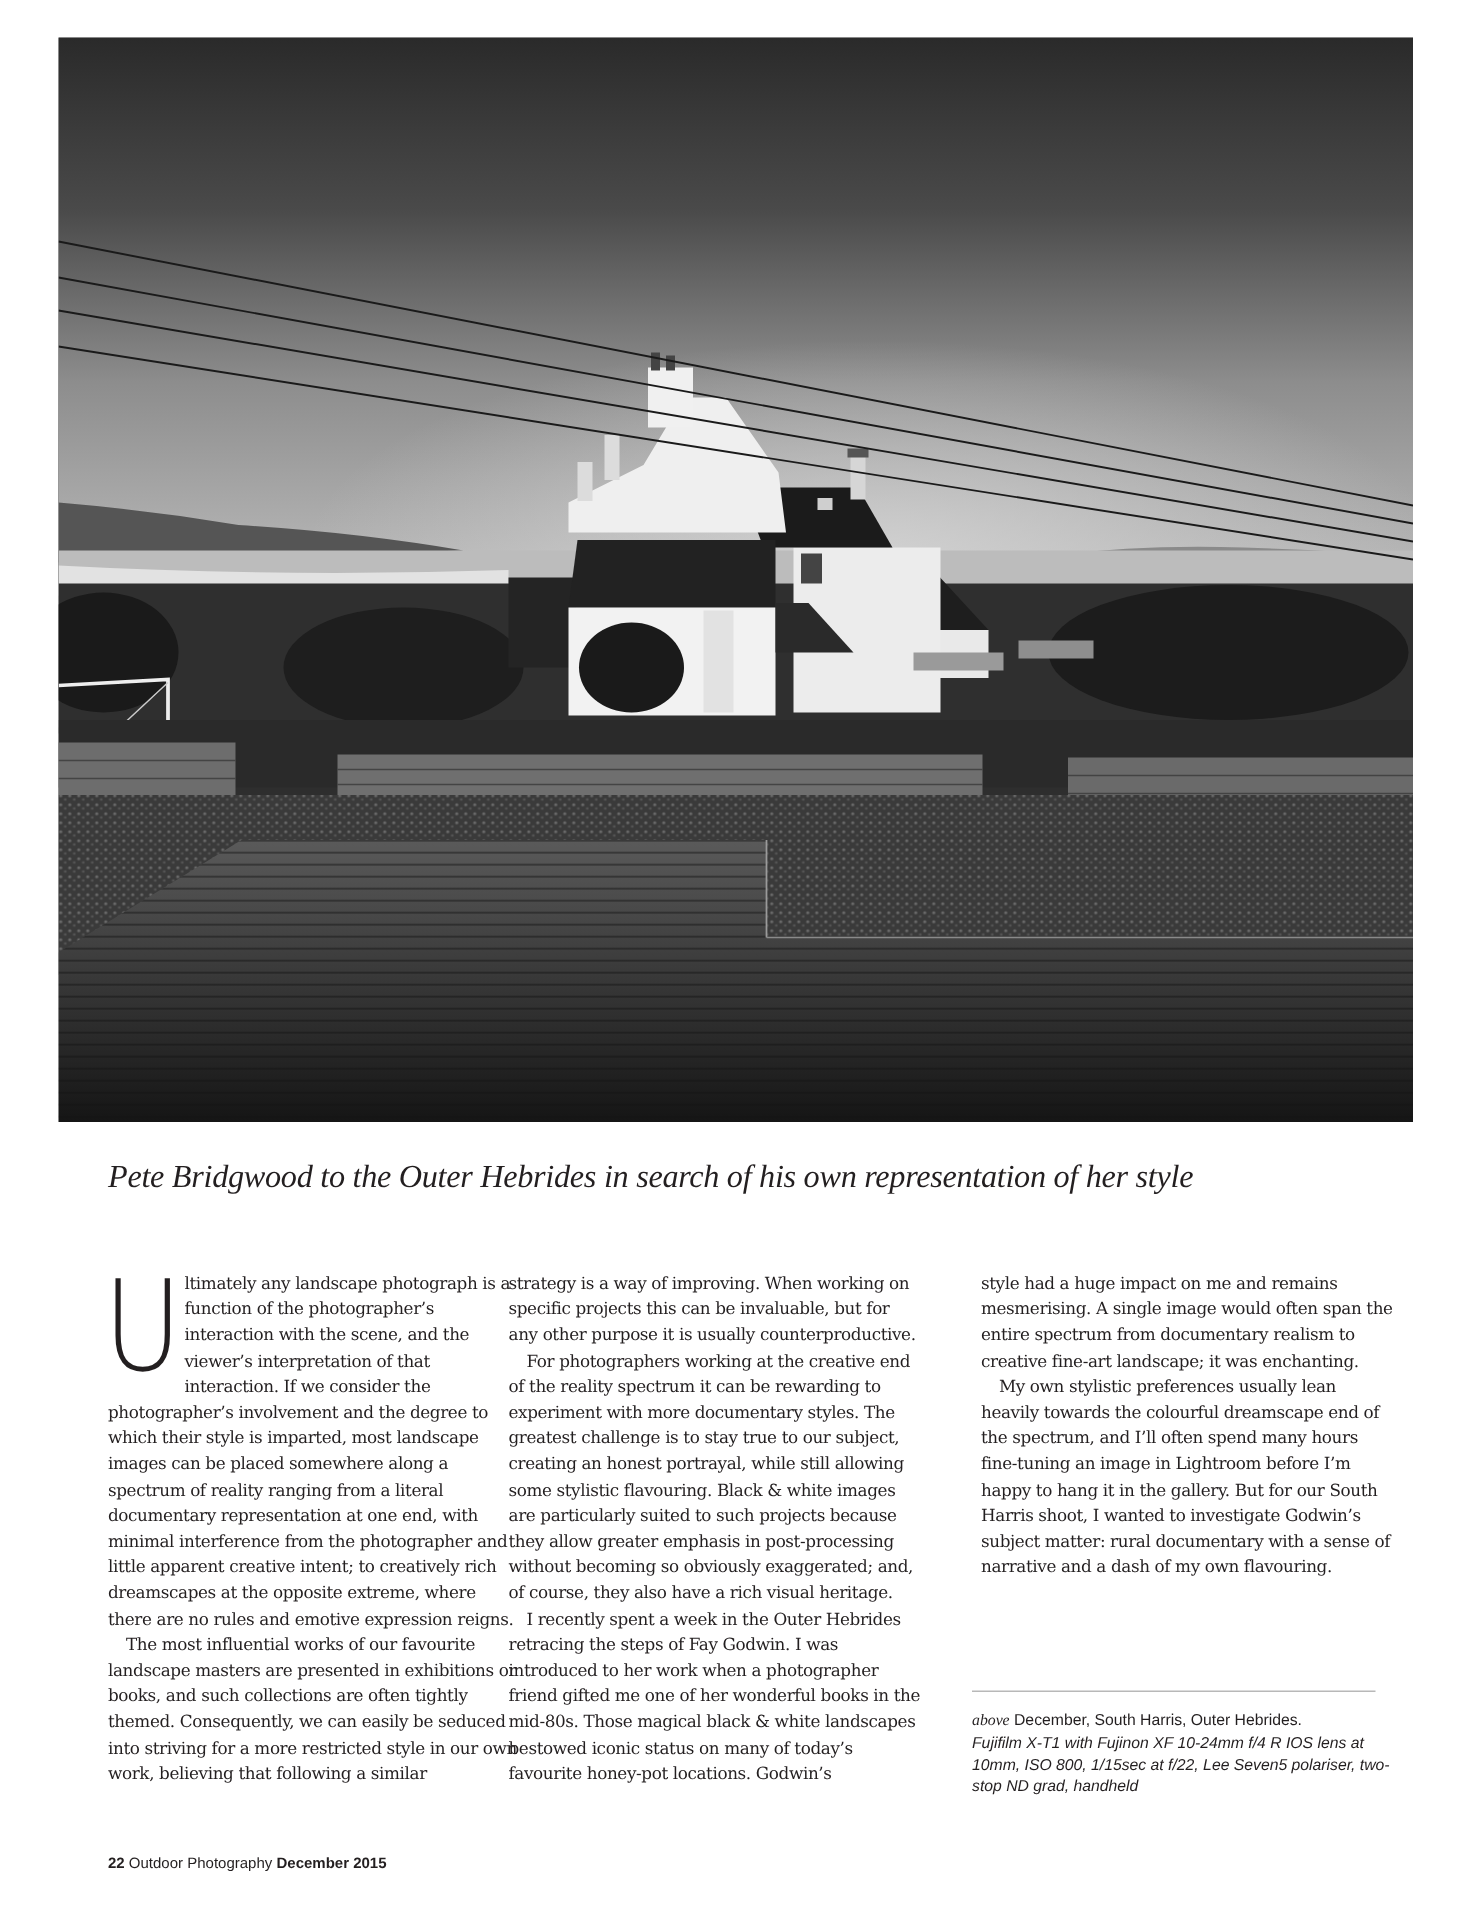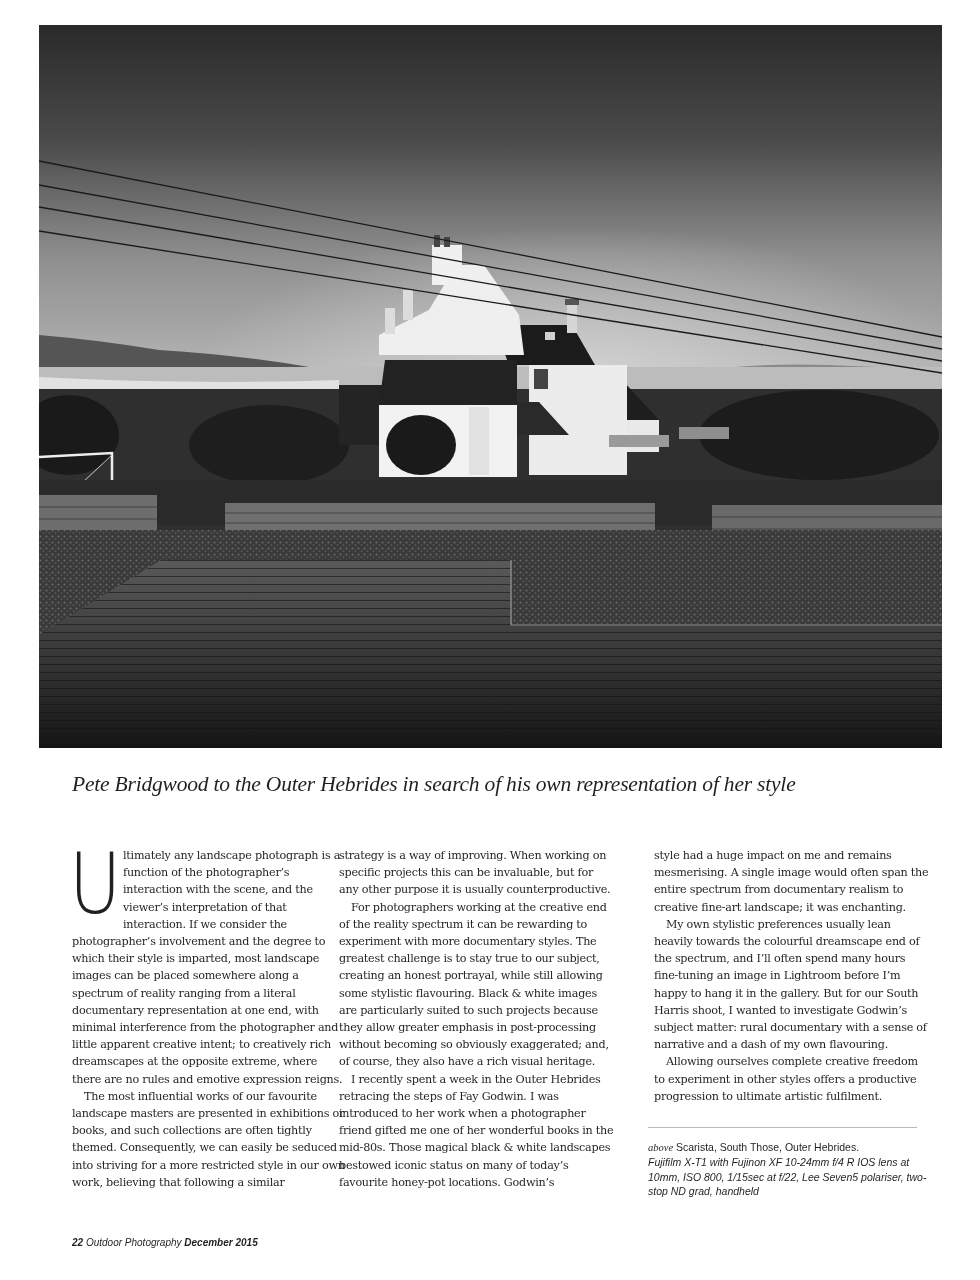--- a/index.html
+++ b/index.html
@@ -18,21 +18,21 @@
   .col2 { left: 339px; }
   .col3 { left: 654px; }
 
   .dropcap { float: left; font-family: "DejaVu Sans", sans-serif; font-weight: 200; font-size: 84px; line-height: 66px; height: 66px; margin: 4px 6px 0 -3px; color: #231f20; transform: scaleX(0.85); transform-origin: left top; width: 48px; }
 
   .caption-rule { position: absolute; left: 648px; top: 1127px; width: 269px; height: 1px; background: #b8b8b8; }
   .caption { position: absolute; left: 648px; top: 1140px; width: 280px; font-family: "Liberation Sans", sans-serif; font-size: 10.5px; line-height: 14.4px; color: #231f20; }
   .caption .lead { font-family: "Liberation Serif", serif; font-style: italic; text-align: right; }
   .caption .detail { font-style: italic; }
 
-  .footer { position: absolute; left: 72px; top: 1237px; font-family: "Liberation Sans", sans-serif; font-size: 10px; color: #231f20; font-style: italic; }
+  .footer { position: absolute; left: 72px; top: 1237px; font-family: "Liberation Sans", sans-serif; font-size: 10px; color: #231f20; }
   .footer b { font-weight: bold; }
 </style>
 </head>
 <body>
 
 <div class="photo" role="img" aria-label="Black and white photograph of a white-washed house with chimneys under a stormy sky, power lines overhead, dry stone walls, gravel and a wooden deck in the foreground, sea and hills behind">
   <svg viewBox="0 0 903 723" xmlns="http://www.w3.org/2000/svg">
     <defs>
       <linearGradient id="sky" x1="0" y1="0" x2="0" y2="1">
         <stop offset="0" stop-color="#2a2a2a"></stop>
@@ -150,24 +150,23 @@
 
 <div class="col col2">
   <p>strategy is a way of improving. When working on specific projects this can be invaluable, but for any other purpose it is usually counterproductive.</p>
   <p class="indent">For photographers working at the creative end of the reality spectrum it can be rewarding to experiment with more documentary styles. The greatest challenge is to stay true to our subject, creating an honest portrayal, while still allowing some stylistic flavouring. Black &amp; white images are particularly suited to such projects because they allow greater emphasis in post-processing without becoming so obviously exaggerated; and, of course, they also have a rich visual heritage.</p>
   <p class="indent">I recently spent a week in the Outer Hebrides retracing the steps of Fay Godwin. I was introduced to her work when a photographer friend gifted me one of her wonderful books in the mid-80s. Those magical black &amp; white landscapes bestowed iconic status on many of today’s favourite honey-pot locations. Godwin’s</p>
 </div>
 
 <div class="col col3">
   <p>style had a huge impact on me and remains mesmerising. A single image would often span the entire spectrum from documentary realism to creative fine-art landscape; it was enchanting.</p>
   <p class="indent">My own stylistic preferences usually lean heavily towards the colourful dreamscape end of the spectrum, and I’ll often spend many hours fine-tuning an image in Lightroom before I’m happy to hang it in the gallery. But for our South Harris shoot, I wanted to investigate Godwin’s subject matter: rural documentary with a sense of narrative and a dash of my own flavouring.</p>
-  <p class="indent">Allowing ourselves complete creative freedom to experiment in other styles offers a productive progression to ultimate artistic fulfilment.</p>
 </div>
 
 <div class="caption-rule"></div>
 <div class="caption">
-  <span class="lead">above</span><span> Scarista, South Those, Outer Hebrides.</span><br>
+  <span class="lead">above</span><span> December, South Harris, Outer Hebrides.</span><br>
   <span class="detail">Fujifilm X-T1 with Fujinon XF 10-24mm f/4 R IOS lens at 10mm, ISO 800, 1/15sec at f/22, Lee Seven5 polariser, two-stop ND grad, handheld</span>
 </div>
 
 <div class="footer">
   <b>22</b><span> Outdoor Photography </span><b>December 2015</b>
 </div>
 
 </body></html>

